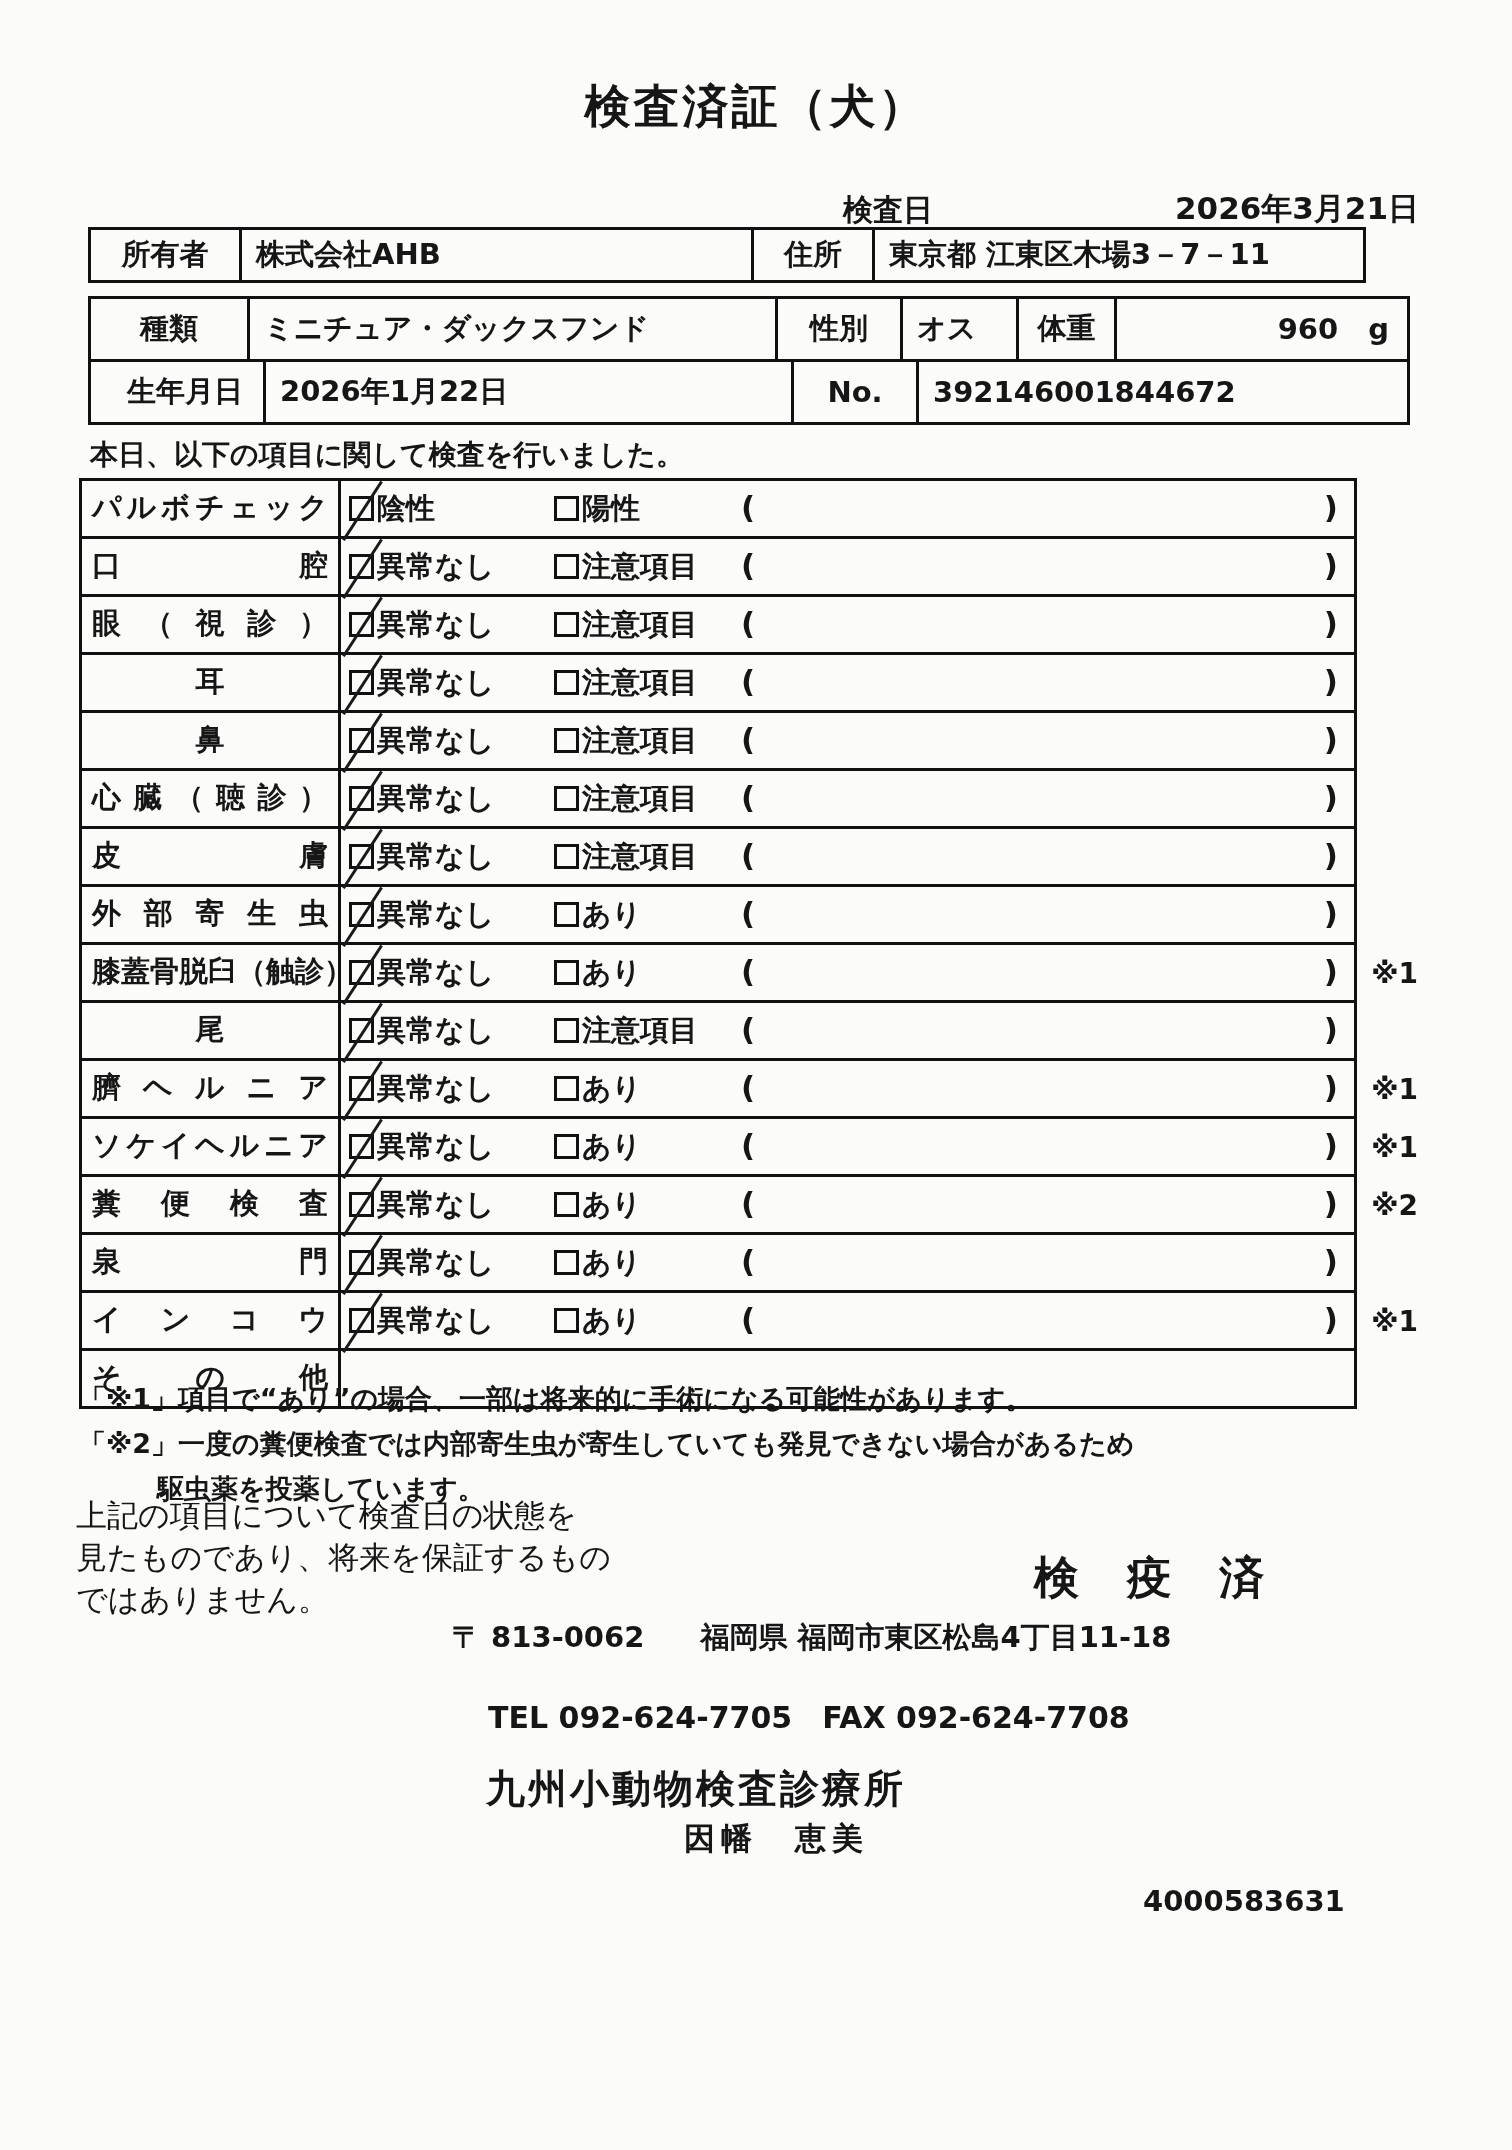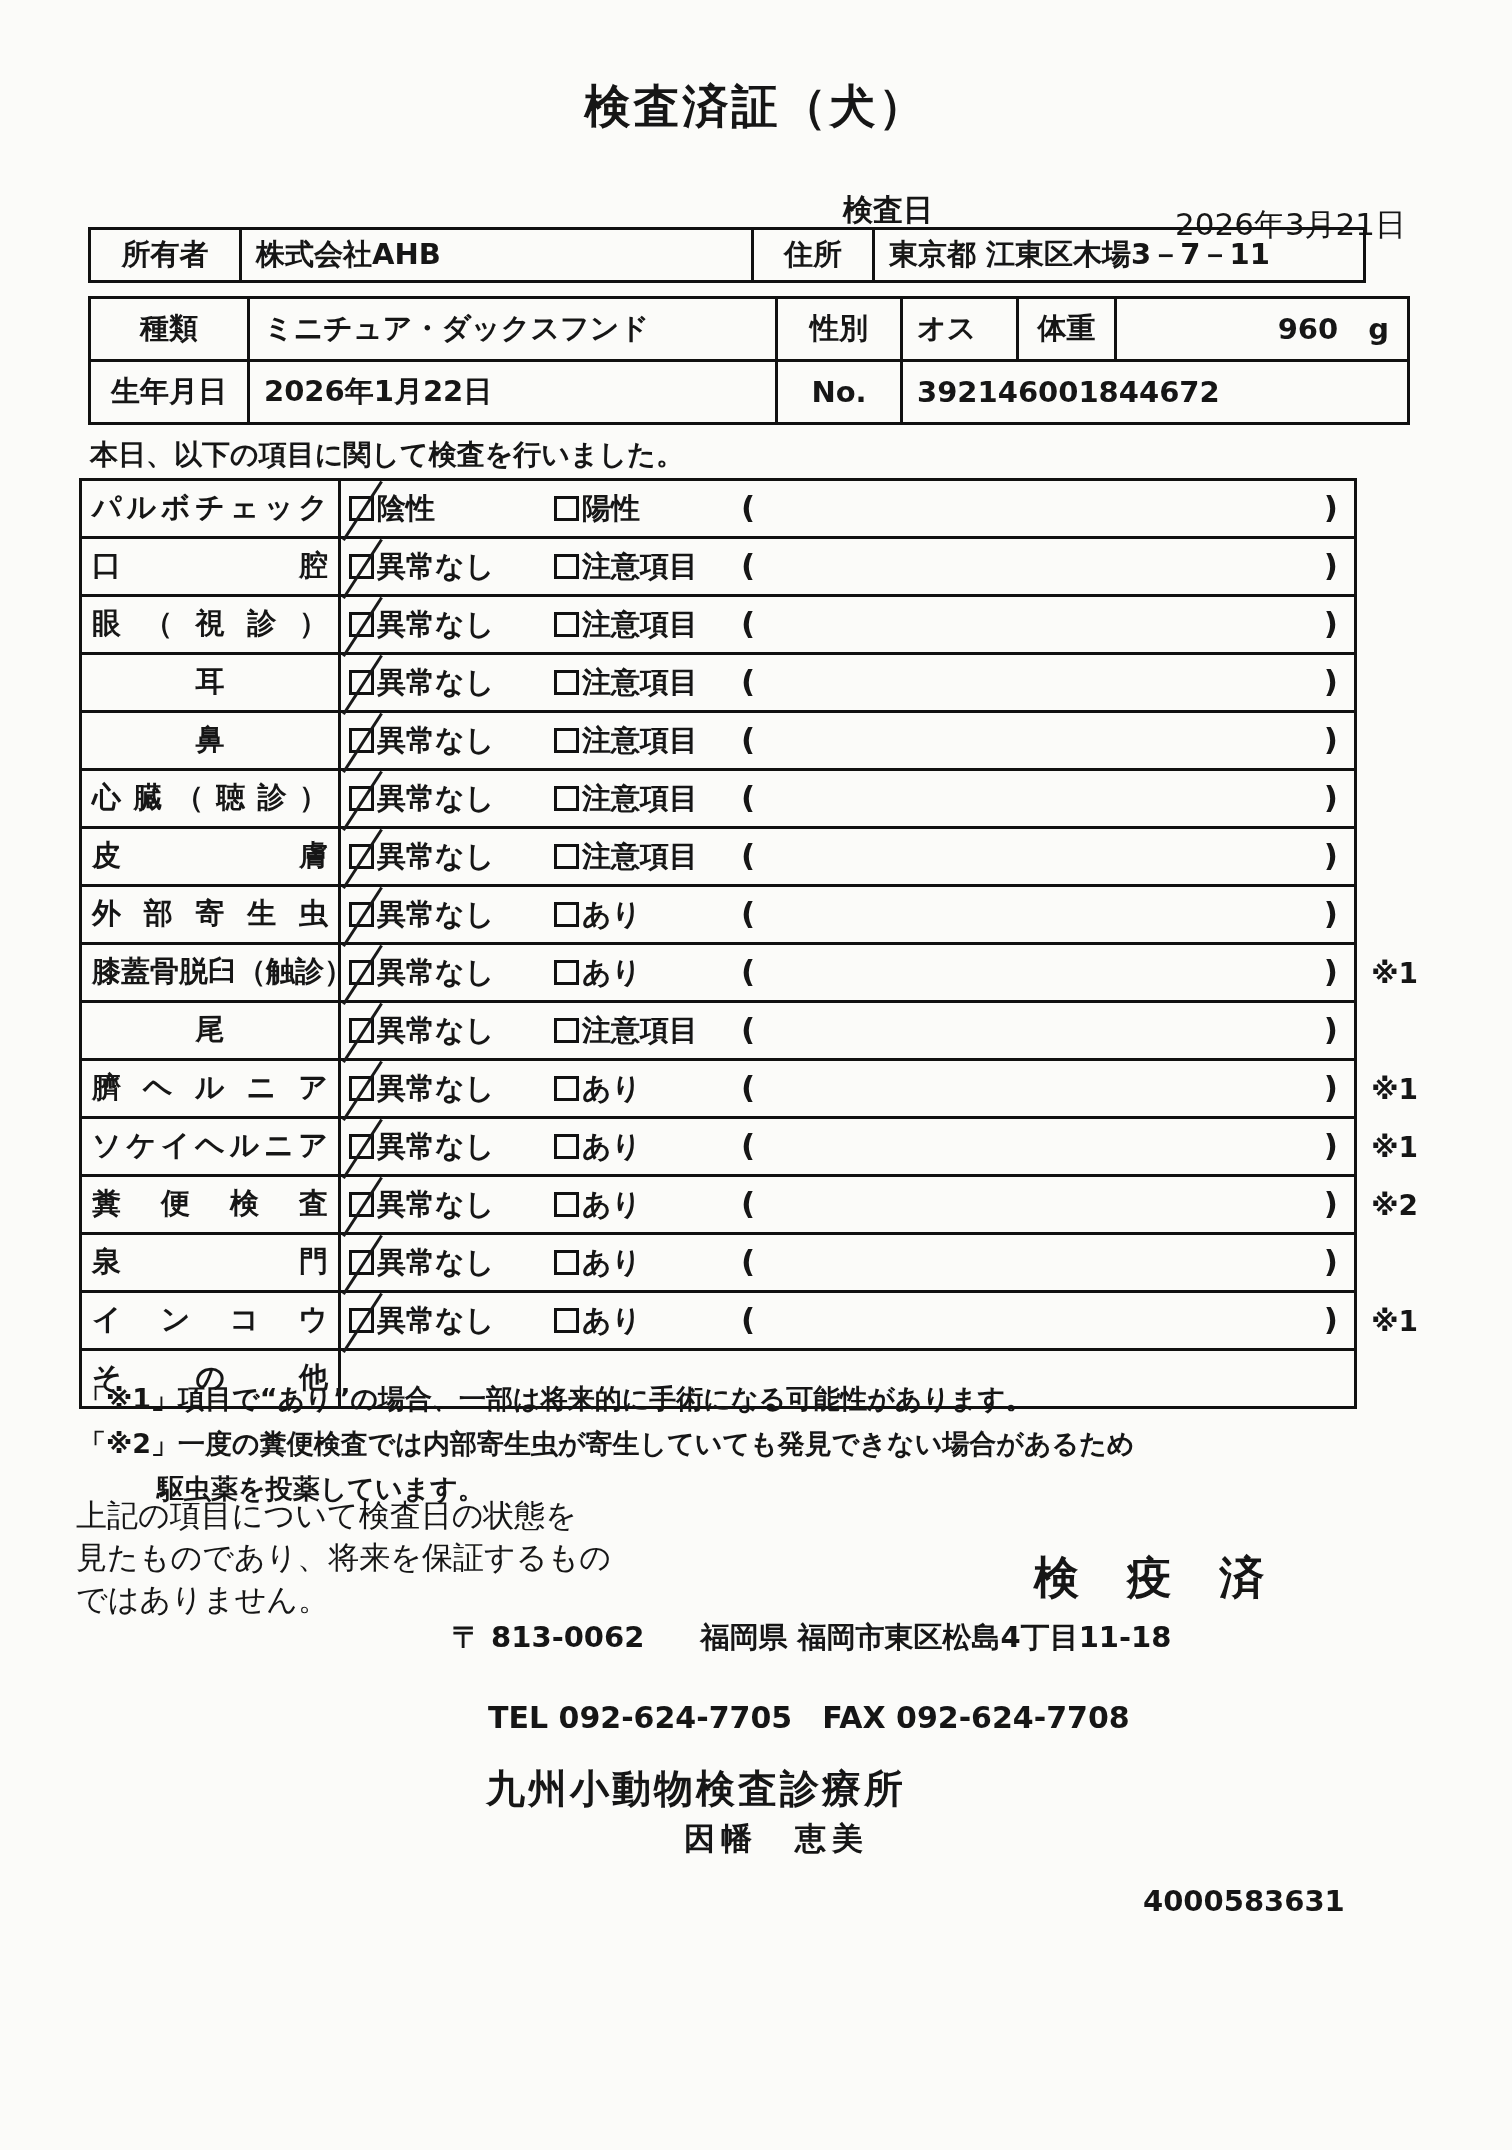--- a/index.html
+++ b/index.html
@@ -5,29 +5,29 @@
   html,body{margin:0;padding:0;background:#9a9a9a;}
   .page{
     position:relative;width:1512px;height:2150px;background:#fbfbf9;
     font-family:"DejaVu Sans","Liberation Sans",sans-serif;color:#161616;
     overflow:hidden;margin:0 auto;
   }
   
   .title{position:absolute;top:76px;left:0;width:100%;text-align:center;
     font-size:46px;font-weight:700;letter-spacing:3px;}
   .insp-date-label{position:absolute;top:190px;left:843px;font-size:30px;font-weight:600;}
-  .insp-date{position:absolute;top:188px;left:1175px;font-size:31px;font-weight:400;margin-top:16px;}
+  .insp-date{position:absolute;top:188px;left:1175px;font-size:31px;font-weight:700;}
 
   
   .tableA{position:absolute;top:227px;left:88px;width:1278px;height:56px;
     border:3px solid #111;box-sizing:border-box;display:grid;
     grid-template-columns:151px 512px 121px 1fr;}
   .tableBC{position:absolute;top:296px;left:88px;width:1322px;border:3px solid #111;box-sizing:border-box;}
   .rowB{display:grid;grid-template-columns:159px 528px 125px 116px 98px 1fr;height:60px;border-bottom:3px solid #111;}
-  .rowC{display:grid;grid-template-columns:159px 528px 125px 1fr;height:60px;}
+  .rowC{display:grid;grid-template-columns:159px 528px 125px 1fr;height:60px;margin-left:16px;}
   .cell{display:flex;align-items:center;font-size:29px;font-weight:600;
     border-right:3px solid #111;padding:0 14px;box-sizing:border-box;white-space:nowrap;overflow:hidden;}
   .cell.last{border-right:none;}
   .cell.center{justify-content:center;padding:0 4px;}
   .cell.wval{justify-content:flex-end;gap:30px;padding-right:18px;}
 
   .intro{position:absolute;top:436px;left:90px;font-size:28px;font-weight:600;}
 
   
   .checktable{position:absolute;top:478px;left:79px;width:1278px;

